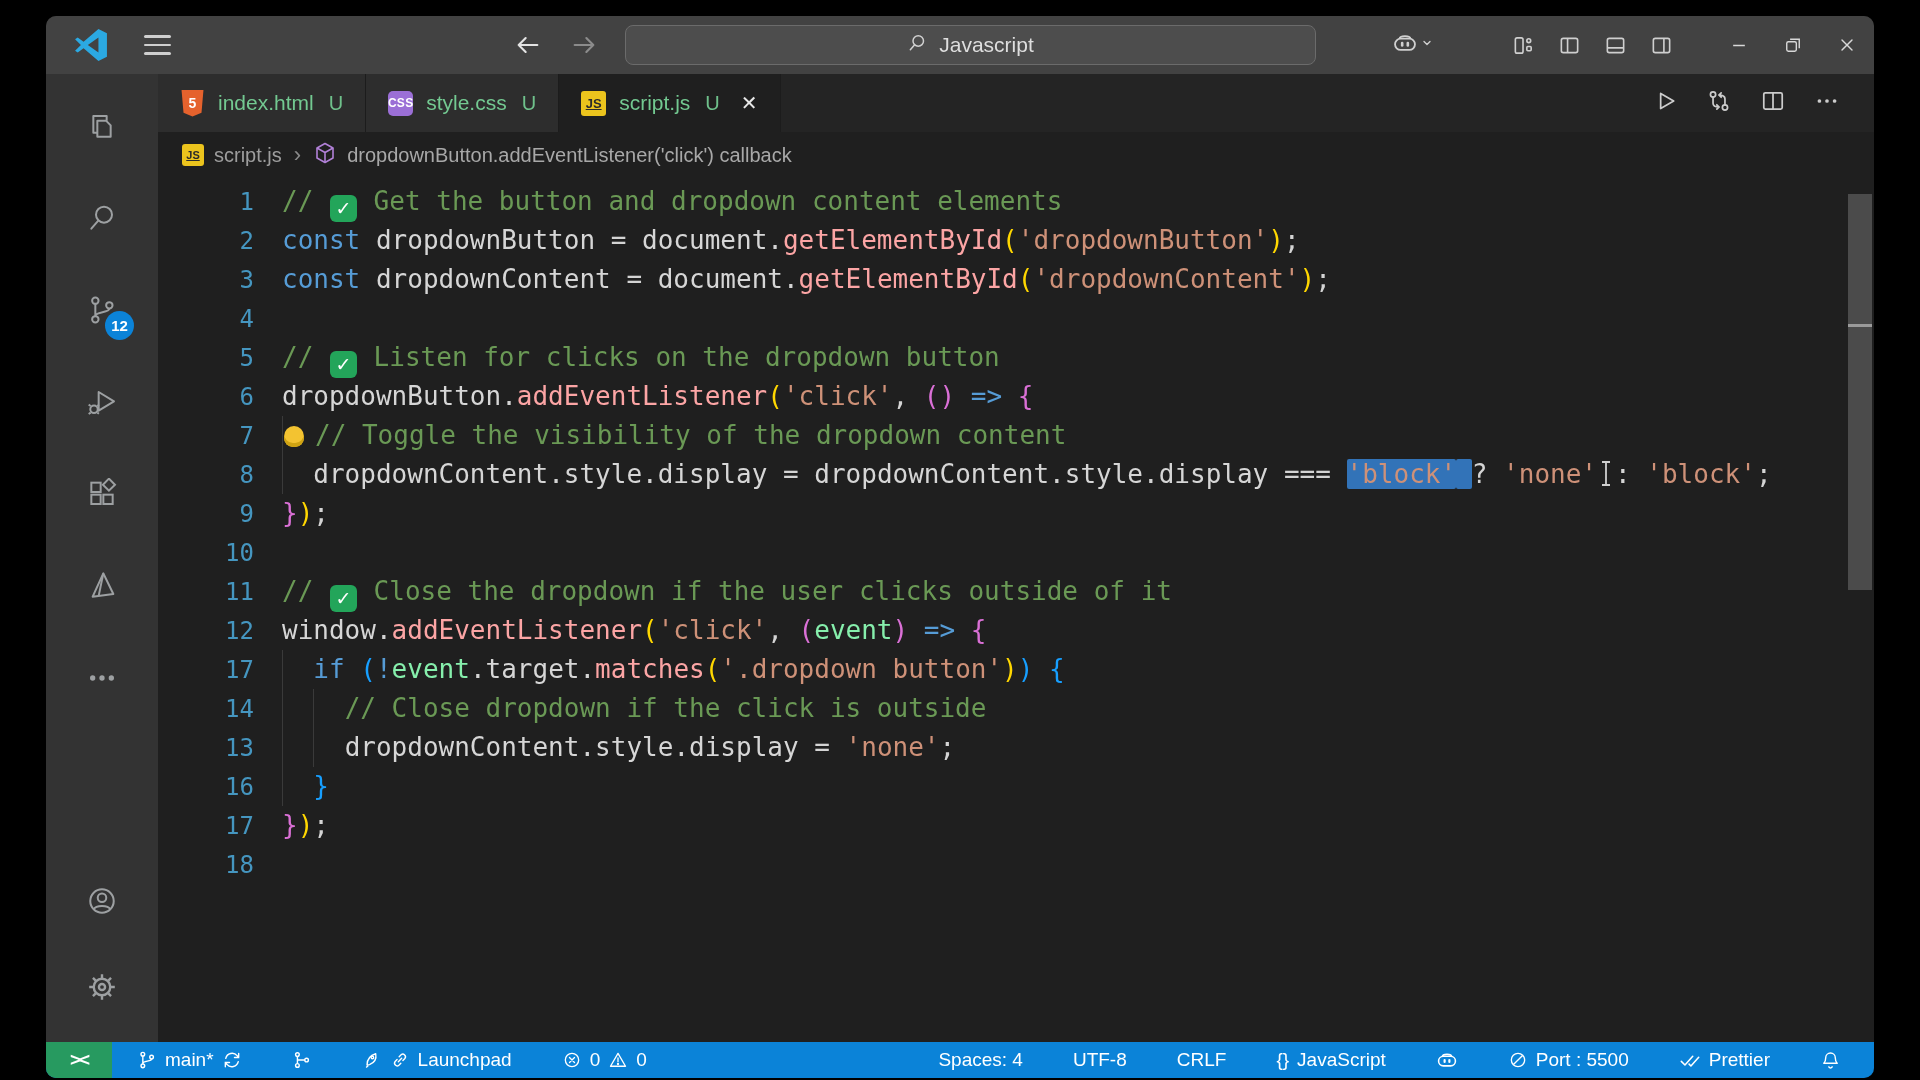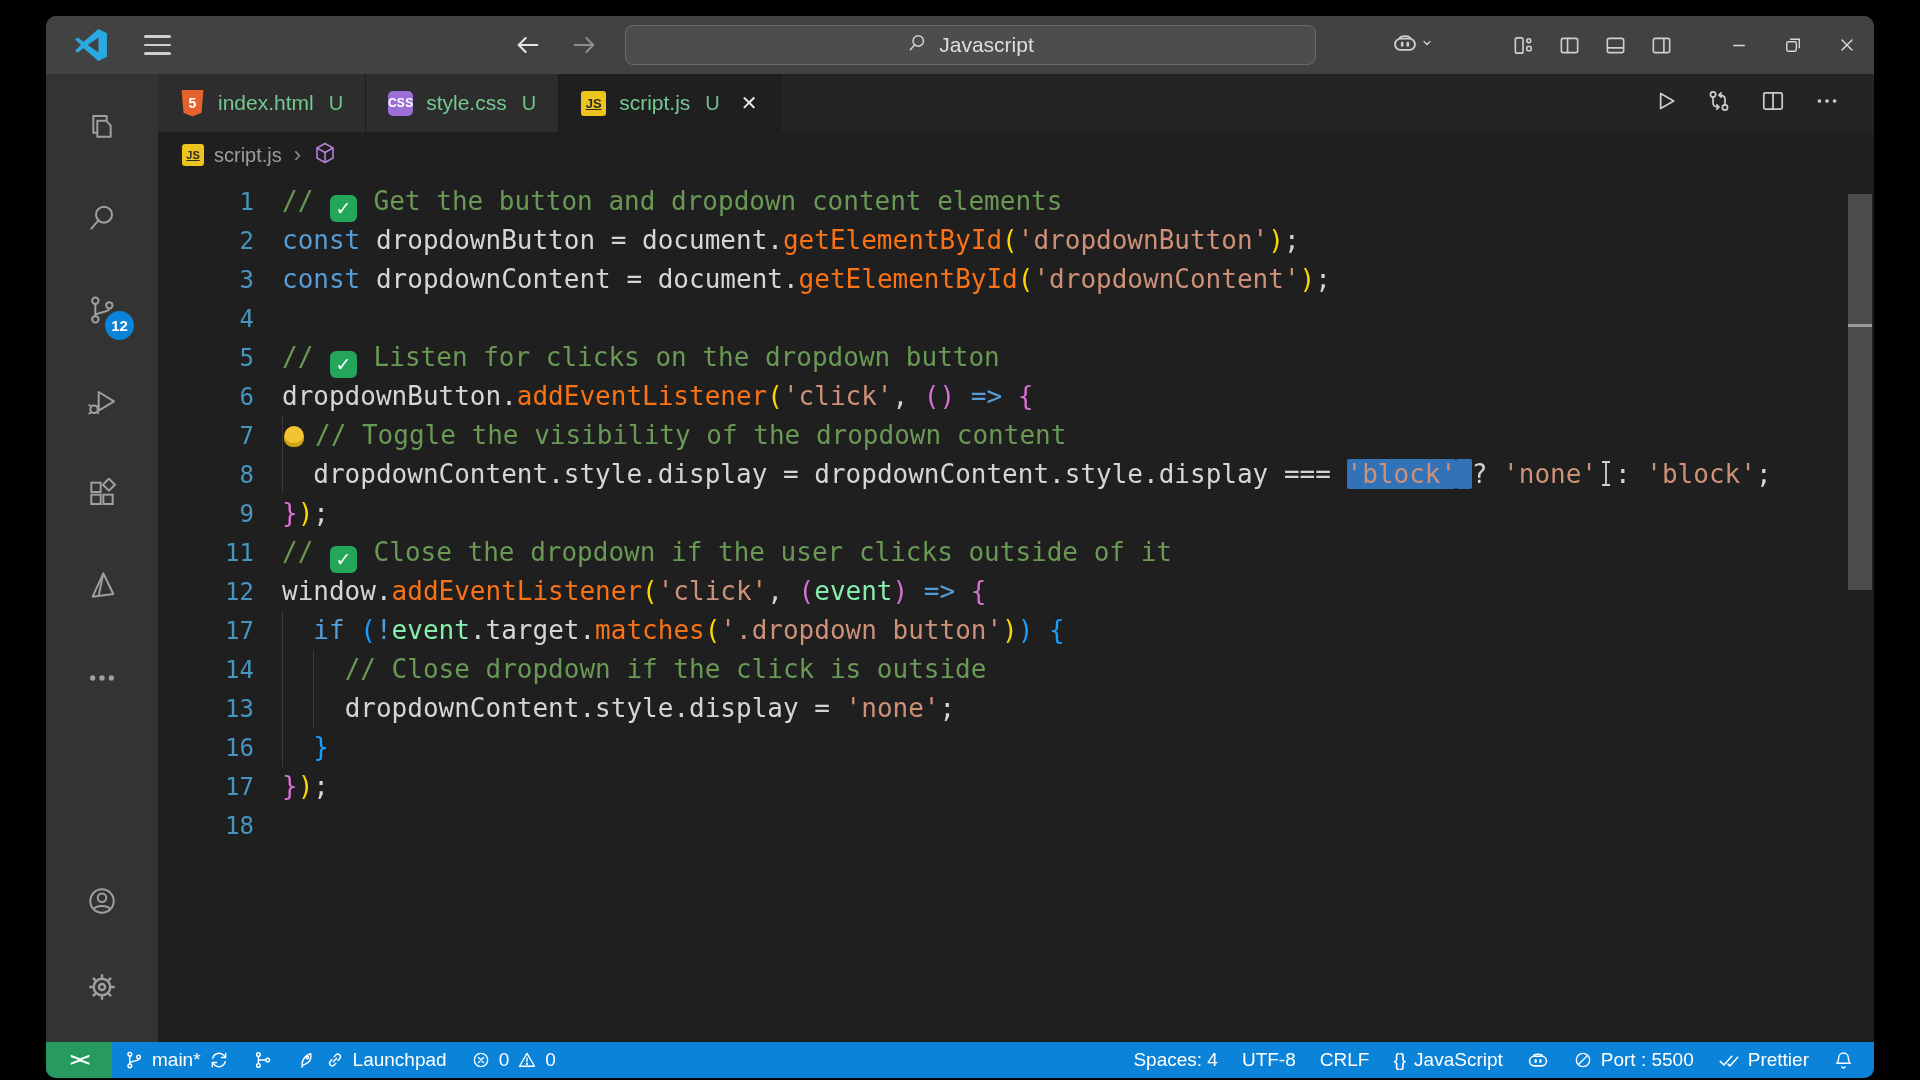--- a/index.html
+++ b/index.html
@@ -61,35 +61,35 @@
   .breadcrumb .sep{ color:#8a8a8a; font-size:22px; margin:0 2px; }
   .breadcrumb .sym{ color:#a8a8a8; }
 
   
   .codearea{ flex:1; position:relative; font-family:"DejaVu Sans Mono", monospace; font-size:26px; background:#1f1f1f; overflow:hidden; padding-top:4px;}
   .line{ display:flex; height:39px; align-items:center; }
   .num{ flex:0 0 96px; text-align:right; color:#4596c0; font-size:24px; user-select:none; }
   .ltext{ padding-left:28px; white-space:pre; position:relative; flex:1; height:39px; line-height:39px; }
   .guide{ position:absolute; top:0; bottom:0; width:1px; background:#3a3a3a; }
   .tk-cmt{ color:#6A9955; } .tk-kw{ color:#569CD6; } .tk-var{ color:#d6d6d6; } .tk-param{ color:#86efac; }
-  .tk-fn{ color:#f97316; } .tk-str{ color:#CE9178; } .tk-op{ color:#d4d4d4; }
+  .tk-fn{ color:#fca5a5; } .tk-str{ color:#CE9178; } .tk-op{ color:#d4d4d4; }
   .tk-p1{ color:#FFD700; } .tk-p2{ color:#DA70D6; } .tk-p3{ color:#179FFF; } .tk-arrow{ color:#569CD6; }
   .sel{ background:var(--selection); border-radius:2px; }
   .chk{ display:inline-flex; width:27px; height:27px; background:#23a55a; border-radius:6px; color:#fff; font-size:19px;
         font-weight:700; align-items:center; justify-content:center; vertical-align:-5px; margin:0 1px; font-family:"DejaVu Sans",sans-serif; }
   .bulb{ display:inline-block; width:20px; height:21px; background:#f3c331; border-radius:50% 50% 44% 44%;
          vertical-align:-3px; margin:0 11px 0 2px; box-shadow:inset 0 -4px 0 #cfa312; }
   .ibeam{ vertical-align:-5px; margin:0 1px; }
   .scrollthumb{ position:absolute; right:2px; top:16px; width:24px; height:396px; background:#4b4b4b; }
   .scrollmark{ position:absolute; right:2px; top:146px; width:24px; height:3px; background:#9a9a9a; }
 
   
   .statusbar{ height:36px; background:var(--statusbar-bg); color:#fff; display:flex; align-items:center;
               font-size:19px; flex:0 0 auto; }
-  .sb-item{ display:flex; align-items:center; gap:8px; padding:0 12px; height:100%; cursor:pointer; white-space:nowrap; }
+  .sb-item{ display:flex; align-items:center; gap:8px; padding:0 25px; height:100%; cursor:pointer; white-space:nowrap; }
   .sb-remote{ width:66px; background:var(--remote-bg); justify-content:center; font-weight:700; font-size:19px; letter-spacing:-2px; padding:0; }
   .sb-right{ margin-left:auto; display:flex; align-items:center; height:100%; padding-right:8px; }
   svg.sbi{ display:block; }
 </style>
 </head>
 <body>
 
 <div class="window">
 
   <div class="titlebar">
@@ -328,20 +328,21 @@
       <div class="breadcrumb">
         <span class="fic fic-js small">JS</span>
         <span>script.js</span>
         <span class="sep">›</span>
         <span>
           <svg width="24" height="24" viewBox="0 0 24 24" fill="none" stroke="#b180d7" stroke-width="1.6" stroke-linejoin="round">
               <path d="M12 2.5 20 7v10l-8 4.5L4 17V7z"></path>
               <path d="M4 7l8 4.5L20 7M12 11.5v10"></path>
             </svg>
         </span>
+        <span class="sym">dropdownButton.addEventListener('click') callback</span>
       </div>
 
       <div class="codearea">
         <div id="code-lines">
             <div class="line">
               <span class="num">1</span>
               <span class="ltext"><span class="tk-cmt">// </span><span class="chk">✓</span><span class="tk-cmt"> Get the button and dropdown content elements</span></span>
             </div>
             <div class="line">
               <span class="num">2</span>
@@ -369,20 +370,24 @@
             </div>
             <div class="line">
               <span class="num">8</span>
               <span class="ltext"><i class="guide" style="left: calc(0ch + 28px);"></i><span class="tk-op">  </span><span class="tk-var">dropdownContent</span><span class="tk-op">.</span><span class="tk-var">style</span><span class="tk-op">.</span><span class="tk-var">display</span><span class="tk-op"> = </span><span class="tk-var">dropdownContent</span><span class="tk-op">.</span><span class="tk-var">style</span><span class="tk-op">.</span><span class="tk-var">display</span><span class="tk-op"> </span><span class="tk-op">===</span><span class="tk-op"> </span><span class="tk-str sel">'block'</span><span class="tk-op sel"> </span><span class="tk-op">?</span><span class="tk-op"> </span><span class="tk-str">'none'</span><span><svg class="ibeam" width="16" height="29" viewBox="0 0 16 29">
                     <path d="M4 3h8M8 3v23M4 26h8" stroke="#cfcfcf" stroke-width="1.8" fill="none"></path>
                   </svg></span><span class="tk-op">:</span><span class="tk-op"> </span><span class="tk-str">'block'</span><span class="tk-op">;</span></span>
             </div>
             <div class="line">
               <span class="num">9</span>
               <span class="ltext"><span class="tk-p2">}</span><span class="tk-p1">)</span><span class="tk-op">;</span></span>
+            </div>
+            <div class="line">
+              <span class="num">10</span>
+              <span class="ltext"></span>
             </div>
             <div class="line">
               <span class="num">11</span>
               <span class="ltext"><span class="tk-cmt">// </span><span class="chk">✓</span><span class="tk-cmt"> Close the dropdown if the user clicks outside of it</span></span>
             </div>
             <div class="line">
               <span class="num">12</span>
               <span class="ltext"><span class="tk-var">window</span><span class="tk-op">.</span><span class="tk-fn">addEventListener</span><span class="tk-p1">(</span><span class="tk-str">'click'</span><span class="tk-op">, </span><span class="tk-p2">(</span><span class="tk-param">event</span><span class="tk-p2">)</span><span class="tk-op"> </span><span class="tk-arrow">=&gt;</span><span class="tk-op"> </span><span class="tk-p2">{</span></span>
             </div>
             <div class="line">

